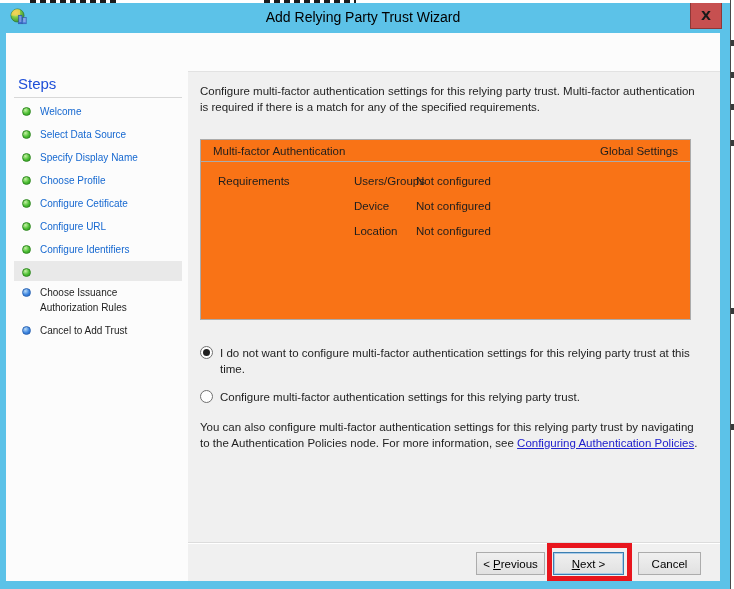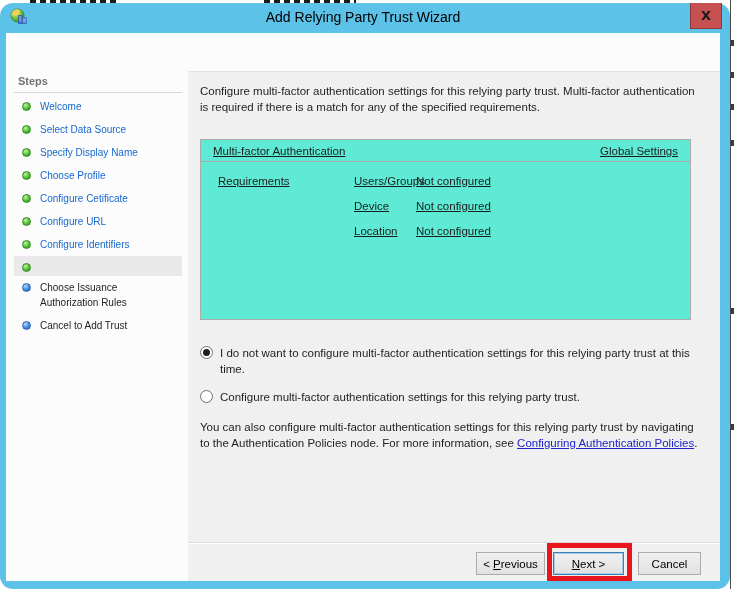--- a/index.html
+++ b/index.html
@@ -13,57 +13,57 @@
   .top-mark { position:absolute; top:0; height:3px;
     background:repeating-linear-gradient(90deg,#1b1b1b 0 6px, transparent 6px 10px); }
   .tm1 { left:30px; width:86px; }
   .tm2 { left:264px; width:92px; }
   .right-sliver { position:absolute; left:730px; top:0; width:4px; height:589px;
     background:#ffffff; border-left:1px solid #4a4a4a; }
   .frag { position:absolute; left:731px; width:3px; height:6px; background:#3a3a3a; }
 
   
   .dialog { position:absolute; left:0; top:3px; width:730px; height:586px;
-    background:#5CC2E8; padding:0 10px 8px 6px;border-radius:13px; }
+    background:#5CC2E8; padding:0 10px 8px 6px; }
   .titlebar { position:relative; height:30px; }
   .titlebar .title { position:absolute; left:0; right:0; top:6px; text-align:center;
     font-size:14px; color:#000; }
   .app-icon { position:absolute; left:4px; top:5px; width:18px; height:18px; }
   .close-btn { position:absolute; left:684px; top:0; width:32px; height:26px;
     background:#C75050; border:1px solid #8E3838; border-top:none;
     color:#1a1a1a; font-family:"DejaVu Sans", sans-serif; font-weight:bold;
     font-size:13px; line-height:24px; text-align:center; cursor:pointer; padding:0; }
 
   .body { position:relative; width:714px; height:548px; background:#FCFCFC; overflow:hidden; }
 
   
   .sidebar { position:absolute; left:0; top:0; width:182px; height:100%;
     background:#FCFCFC; padding:42px 0 0 8px; }
-  .steps-header { font-size:11px; font-weight:bold; color:#737373; padding-left:4px; }
+  .steps-header { font-size:15px; font-weight:normal; color:#1d4ed8; padding-left:4px; }
   .steps-rule { border:none; border-top:1px solid #D8D8D8; margin:5px 6px 2px 0; }
   .steps-list { list-style:none; margin-top:2px; }
   .step { display:flex; align-items:flex-start; padding:4px 6px; margin-right:6px;
     font-size:10px; line-height:15px; }
   .step .bullet { width:9px; height:9px; border-radius:50%; flex:none; margin:3px 9px 0 2px; }
   .bullet.green { background:radial-gradient(circle at 35% 30%, #C8F2A6, #4CBF33 55%, #2E8F1F);
     border:1px solid #2F8A20; }
   .bullet.blue { background:radial-gradient(circle at 35% 30%, #BBDCF8, #3E86E0 55%, #1E5FB8);
     border:1px solid #2D66B5; }
   .step.done .step-label { color:#1668D0; cursor:pointer; }
   .step.current { background:#E9E9E9; }
   .step.current .step-label, .step.todo .step-label { color:#1e1e1e; }
 
   
   .main { position:absolute; left:182px; top:38px; width:532px; height:510px;
     background:#F0F0F0; border-top:1px solid #E2E2E2; padding:12px 20px 0 12px;
     font-size:11.5px; }
   .intro { width:502px; line-height:15.5px; color:#1e1e1e; }
 
   .groupbox { width:491px; height:181px; margin-top:24px;
-    border:1px solid #ABABAB; background:#5eead4;text-decoration:underline; }
+    border:1px solid #ABABAB; background:#f97316; }
   .gb-header { height:22px; line-height:22px; padding:0 12px;
     border-bottom:1px solid #ABABAB; display:flex; justify-content:space-between; }
   .gb-body { padding:13px 0 0 17px; }
   .gb-row { display:grid; grid-template-columns:136px 62px auto; height:25px;
     white-space:nowrap; }
 
   .radio-group { margin-top:25px; }
   .radio-row { display:flex; align-items:flex-start; width:512px; line-height:16px;
     cursor:pointer; }
   .radio-row + .radio-row { margin-top:12px; }

